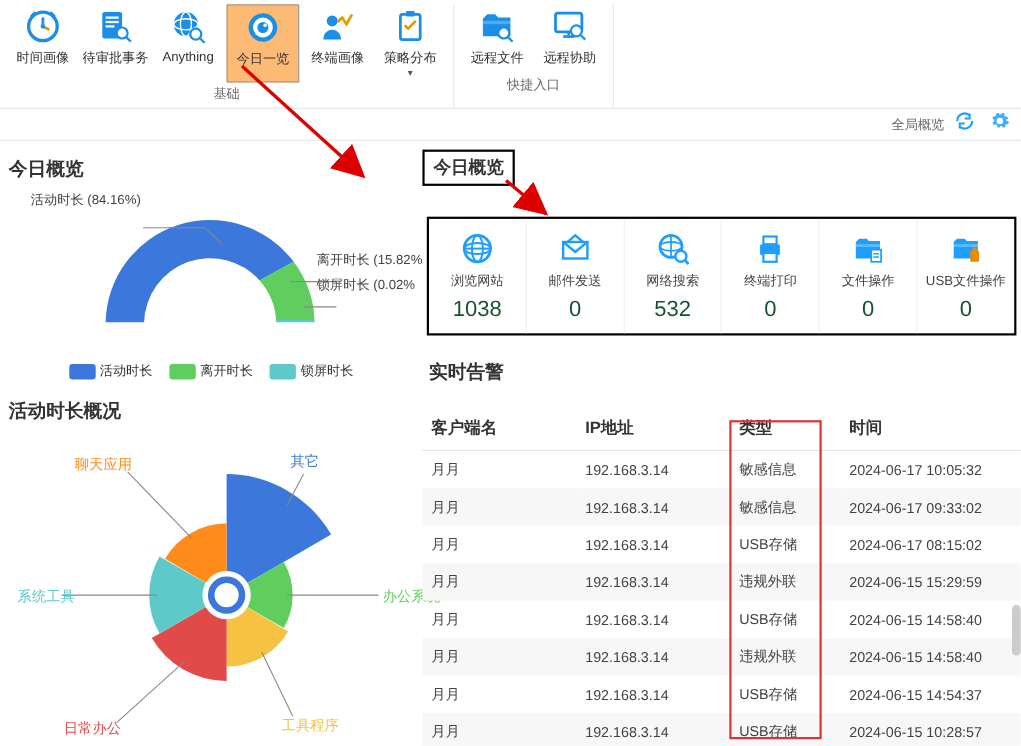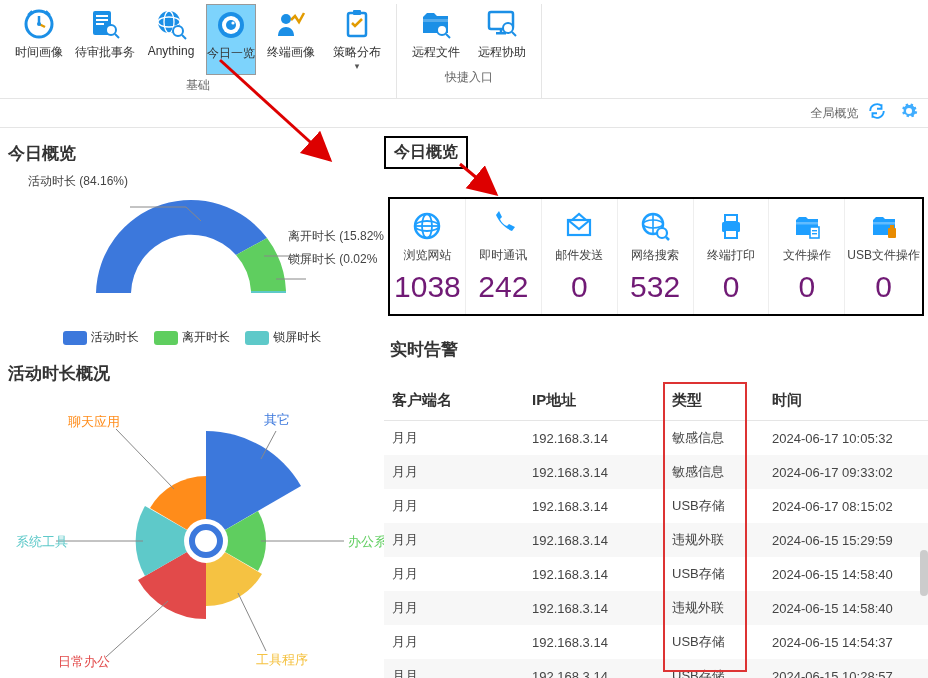--- a/index.html
+++ b/index.html
@@ -3,21 +3,21 @@
   <meta charset="utf-8">
   <style>
     * { margin: 0; padding: 0; box-sizing: border-box; font-family: "Microsoft YaHei", Arial, sans-serif; }
     body { width: 928px; height: 678px; overflow: hidden; background: #fff; font-size: 13px; color: #333; position: relative; }
 
     
     .ribbon { display: flex; padding: 4px 0 0 0; }
     .ribbon-group { display: flex; flex-direction: column; align-items: center; border-right: 1px solid #e5e5e5; padding: 0 6px 4px 6px; }
     .ribbon-items { display: flex; }
     .ribbon-item { width: 66px; display: flex; flex-direction: column; align-items: center; padding: 4px 0 6px 0; cursor: pointer; position: relative; }
-    .ribbon-item.active { background:#7dd3fc; border:1px solid #999; width:50px; margin:0 2px; }
+    .ribbon-item.active { background:#fdba74; border:1px solid #999; width:66px; margin:0 2px; }
     .ribbon-icon { width: 32px; height: 32px; margin-bottom: 4px; }
     .ribbon-label { font-size: 12px; white-space: nowrap; }
     .ribbon-group-title { font-size: 12px; color: #666; margin-top: 2px; }
     .dropdown-arrow { font-size: 9px; color: #555; line-height: 6px; margin-top: 2px; }
 
     
     .crumb-bar { height: 30px; border-top:1px solid #e5e5e5; border-bottom:1px solid #e5e5e5; display:flex; align-items:center; padding:0 10px; color:#666; font-size:12px; justify-content:flex-end; }
     .crumb-actions .ic { color:#1e9fff; font-size:20px; margin-left:10px; cursor:pointer; }
     .crumb-actions .gear { color:#1e9fff; font-size:20px; margin-left:8px; cursor:pointer; }
 
@@ -41,21 +41,21 @@
     .pie-wrap { position:relative; height:280px; margin-top:4px; }
     .pie-lbl { position:absolute; font-size:13px; white-space:nowrap; }
 
     
     .audit-head { display:inline-block; border:2px solid #000; padding:4px 8px; font-size:16px; font-weight:bold; margin-left:0; }
     .cards-box { border:2px solid #000; margin:28px 4px 0 4px; display:flex; }
     .card { flex:1; text-align:center; padding:12px 2px 10px 2px; border-right:1px solid #eee; cursor:pointer; }
     .card:last-child { border-right:none; }
     .card-ic { width:30px; height:30px; margin:0 auto 6px auto; display:block; }
     .card-label { font-size:12px; color:#444; margin-bottom:6px; white-space:nowrap; }
-    .card-val { font-size:30px; color:#701a75; font-weight:500; }
+    .card-val { font-size:20px; color:#14532d; font-weight:500; }
 
     .alarm-title { font-size:17px; font-weight:bold; margin:22px 0 20px 6px; }
     .tbl { width:100%; border-collapse:collapse; font-size:13px; }
     .tbl th { text-align:left; padding:10px 8px; border-bottom:1px solid #e5e5e5; font-weight:bold; color:#333; font-size:15px; }
     .tbl td { padding:8px 8px; color:#444; }
     .tbl tr:nth-child(even) td { background:#f7f7f7; }
     .type-box { border:2px solid #d33; position:absolute; pointer-events:none; }
 
     
     .arrow-svg { position:absolute; pointer-events:none; }
@@ -233,27 +233,20 @@
     <div class="cards-box">
         <div class="card">
           <span class="card-ic"><svg viewBox="0 0 30 30">
               <circle cx="15" cy="15" r="12" fill="none" stroke="#1e9fff" stroke-width="2.5"></circle>
               <ellipse cx="15" cy="15" rx="12" ry="5" fill="none" stroke="#1e9fff" stroke-width="1.8"></ellipse>
               <ellipse cx="15" cy="15" rx="5" ry="12" fill="none" stroke="#1e9fff" stroke-width="1.8"></ellipse>
               <line x1="3" y1="15" x2="27" y2="15" stroke="#1e9fff" stroke-width="1.8"></line>
             </svg></span>
       <div class="card-label">浏览网站</div>
       <div class="card-val">1038</div>
-        </div>
-        <div class="card">
-          <span class="card-ic"><svg viewBox="0 0 30 30">
-              <path d="M8 4c3 7 9 13 16 16l3-4-6-3-2 2c-3-1-6-4-7-7l2-2-3-6z" fill="#1e9fff"></path>
-            </svg></span>
-      <div class="card-label">即时通讯</div>
-      <div class="card-val">242</div>
         </div>
         <div class="card">
           <span class="card-ic"><svg viewBox="0 0 30 30">
               <rect x="4" y="9" width="22" height="15" fill="none" stroke="#1e9fff" stroke-width="2.2"></rect>
               <polyline points="4,9 15,18 26,9" fill="none" stroke="#1e9fff" stroke-width="2.2"></polyline>
               <polyline points="8,9 15,3 22,9" fill="none" stroke="#1e9fff" stroke-width="2.2"></polyline>
             </svg></span>
       <div class="card-label">邮件发送</div>
       <div class="card-val">0</div>
         </div>

